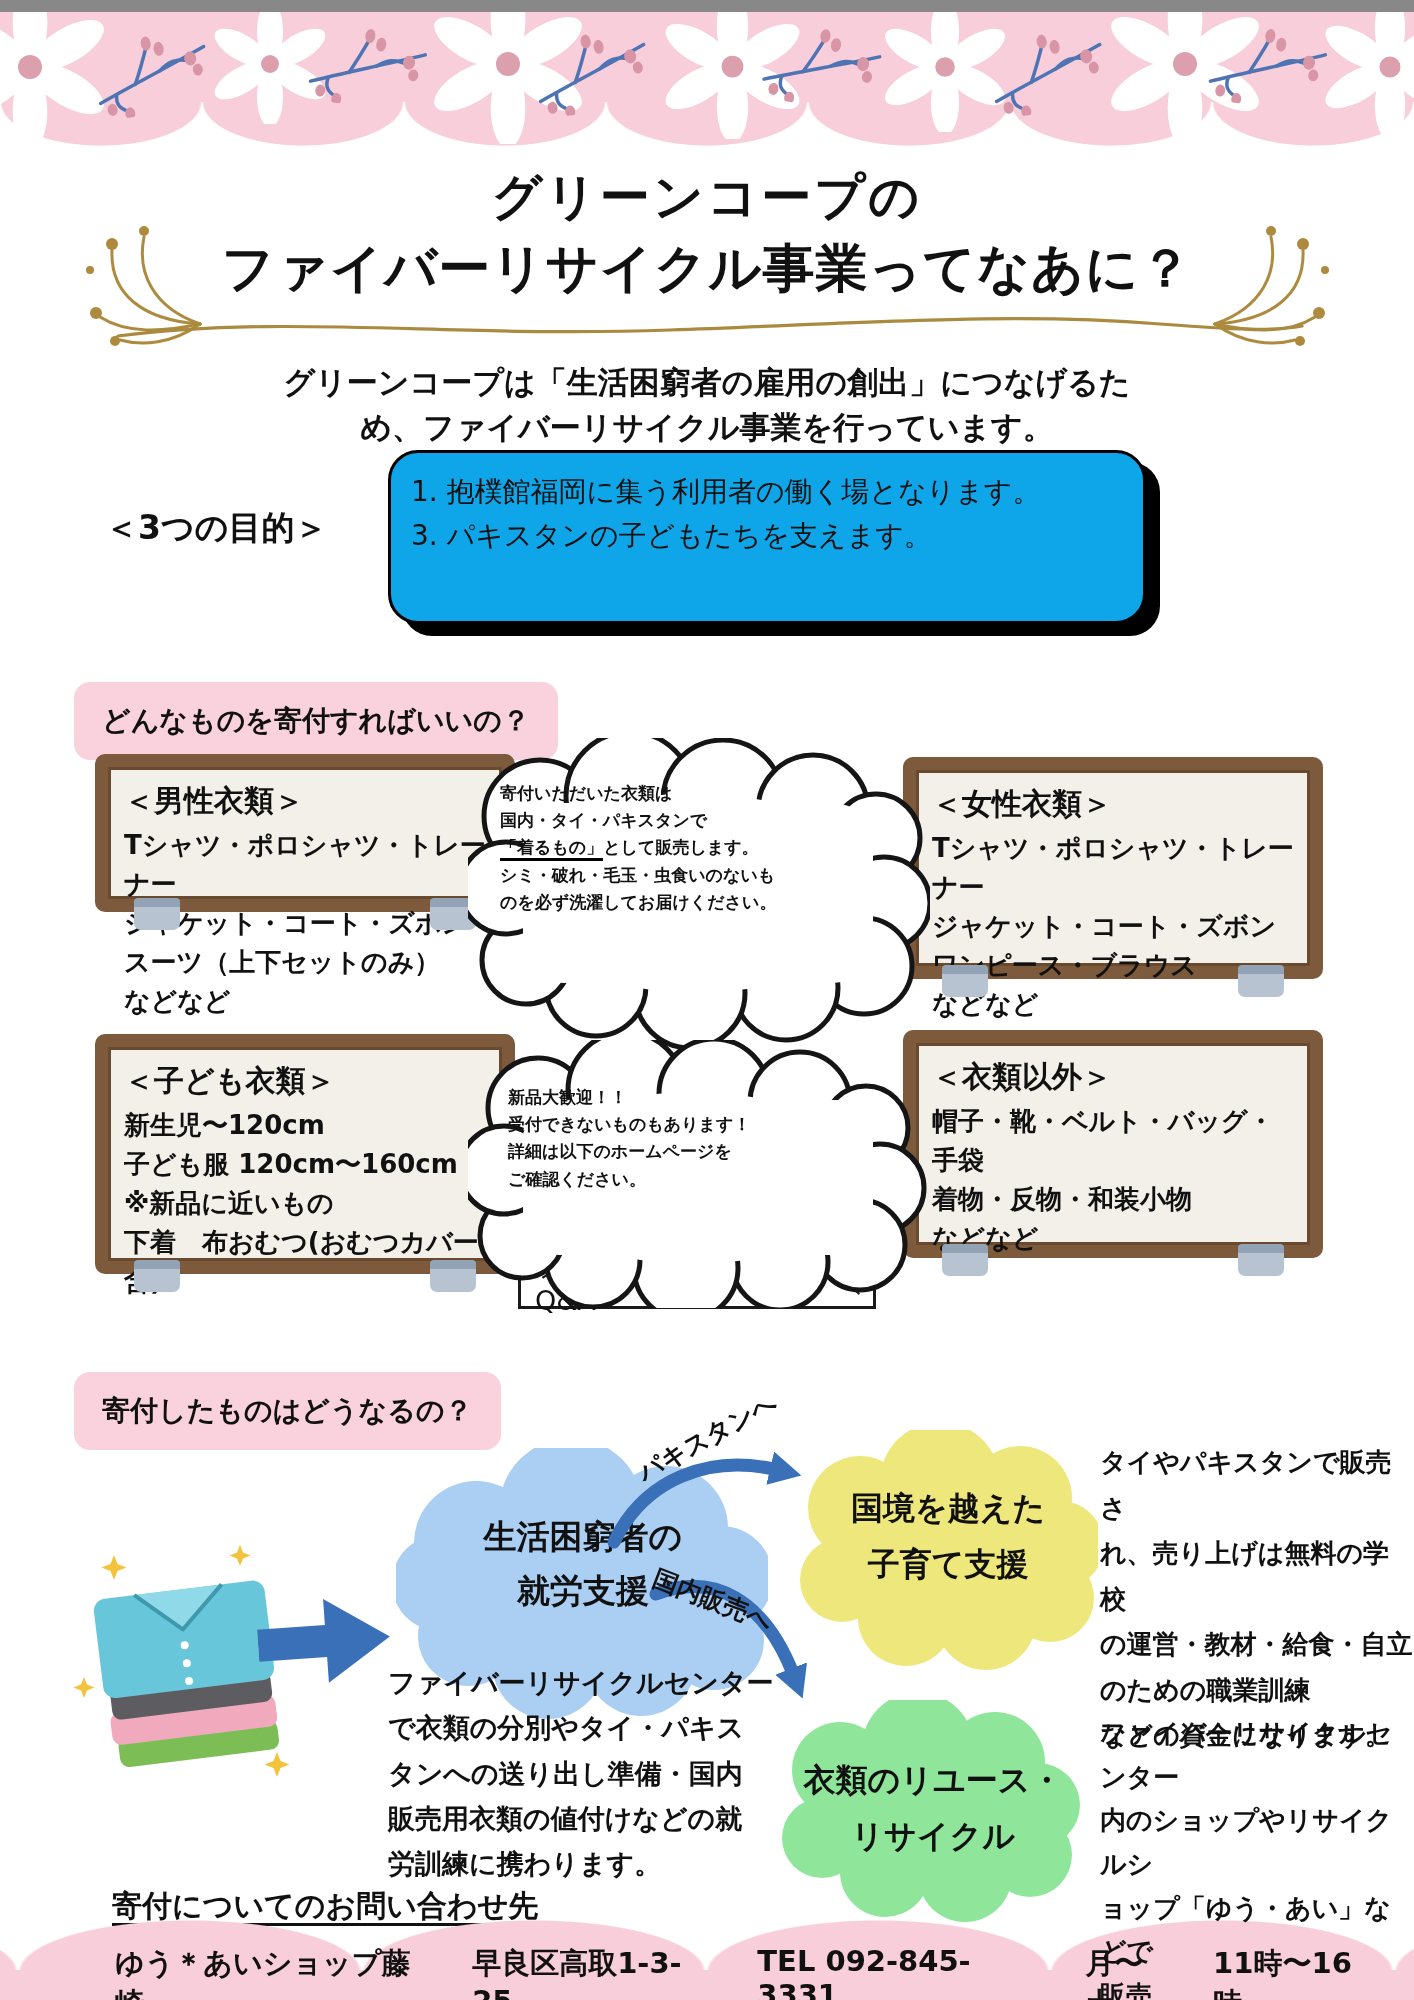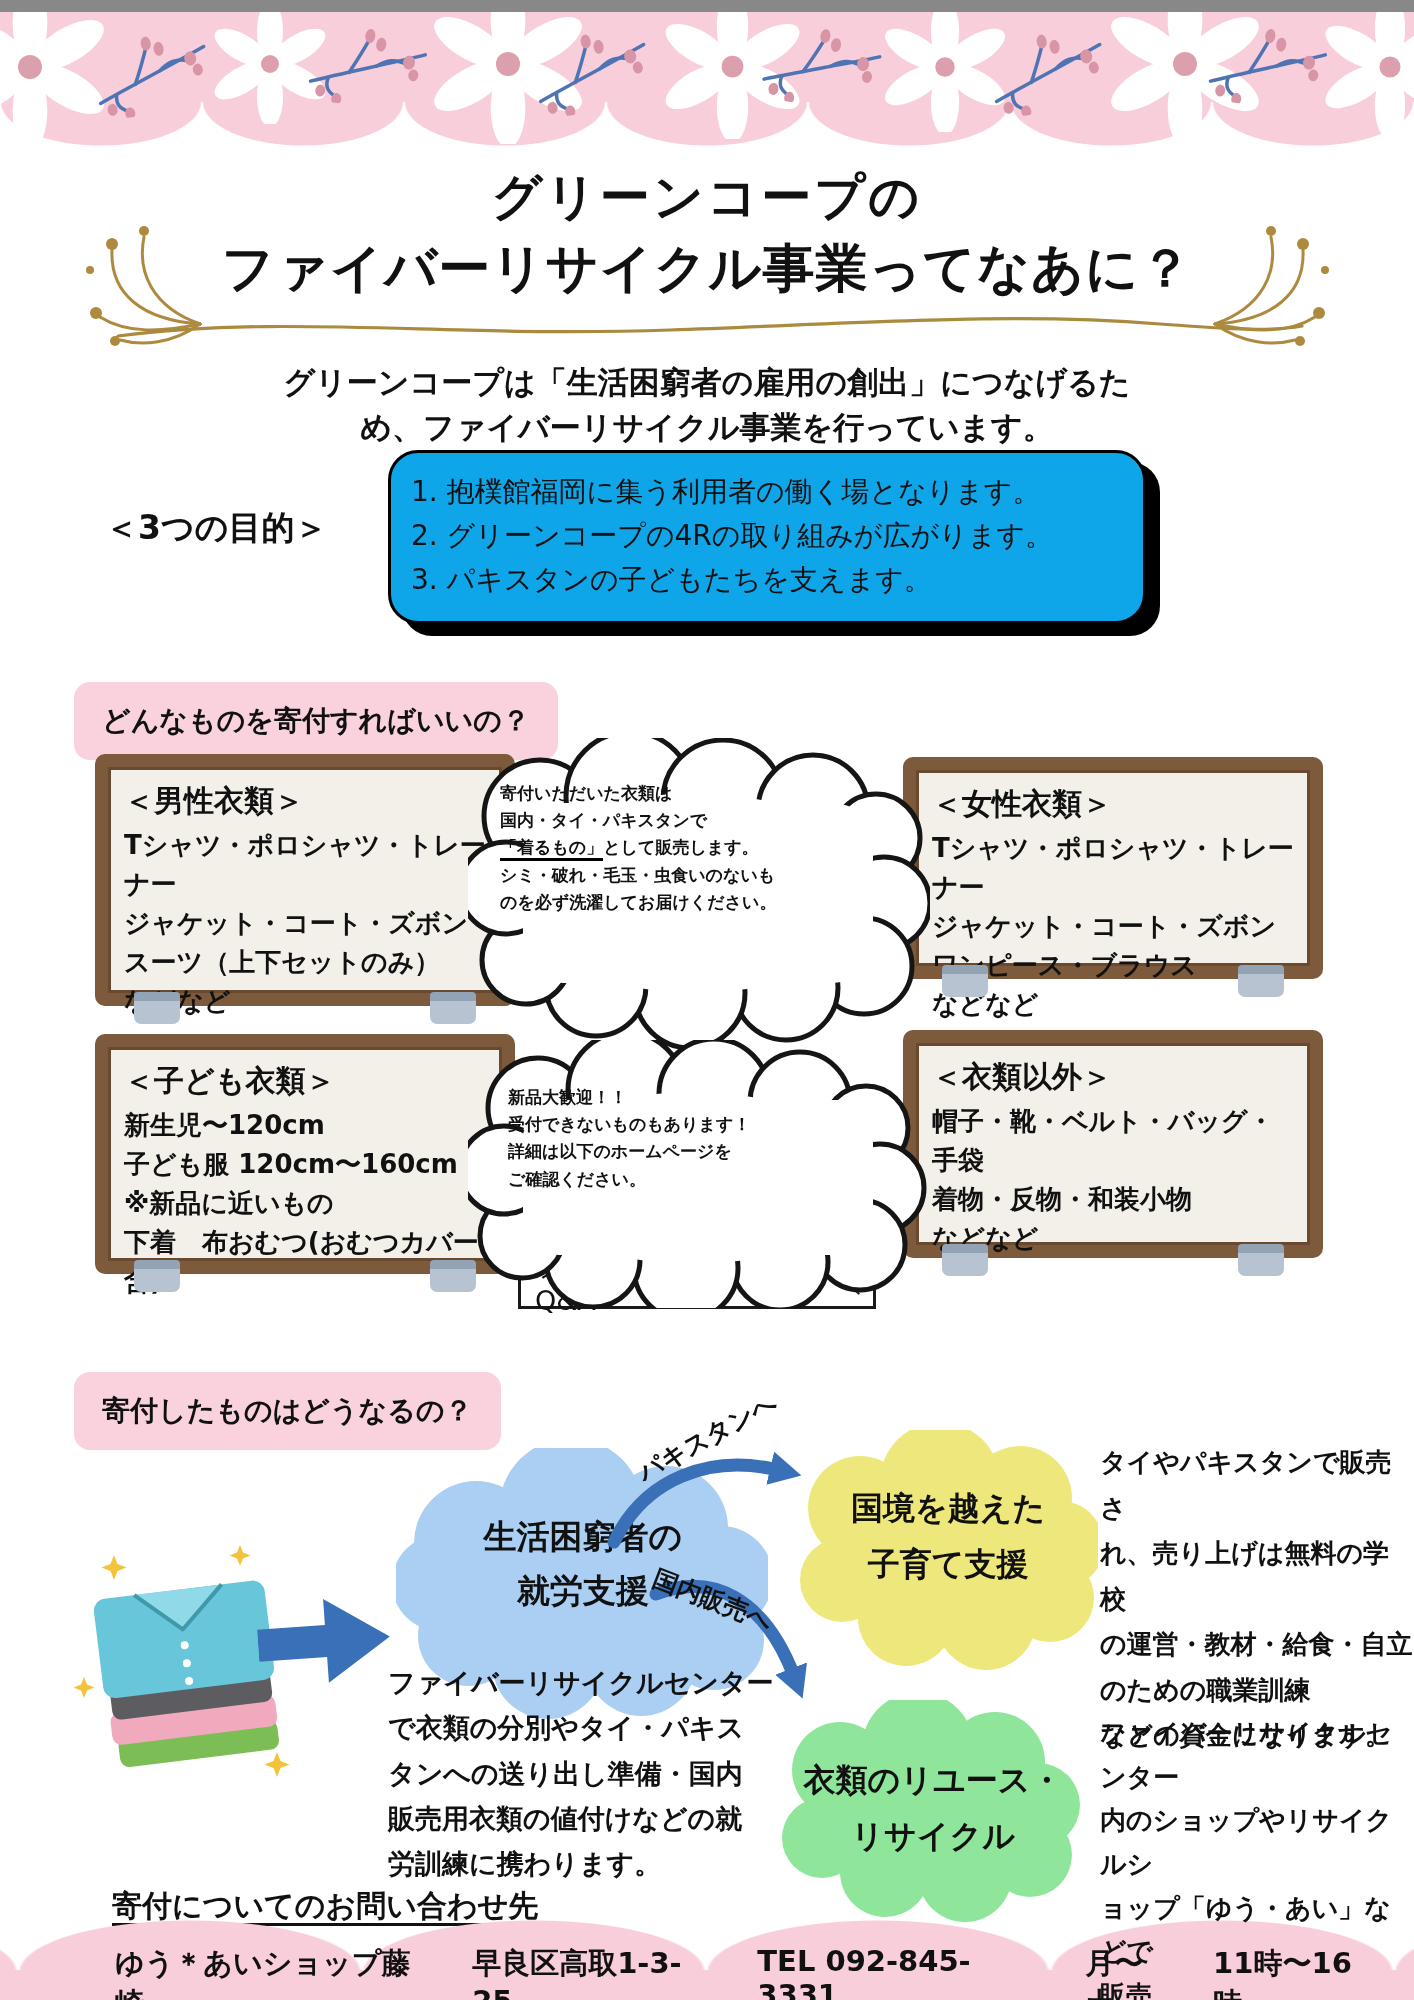--- a/index.html
+++ b/index.html
@@ -197,27 +197,26 @@
   <svg class="abs" style="left:110px;top:296px" width="1200" height="42">
     <path d="M8,28 C180,6 340,30 560,22 C760,15 900,4 1050,16 C1120,21 1160,24 1192,18" stroke="#a98a3e" stroke-width="3.2" fill="none" stroke-linecap="round"></path>
   </svg>
 
   <div class="abs lead pre">グリーンコープは「生活困窮者の雇用の創出」につなげるた
 め、ファイバーリサイクル事業を行っています。</div>
 
   <div class="abs purpose-label">＜3つの目的＞</div>
   <div class="abs purpose-box">
     <div>1. 抱樸館福岡に集う利用者の働く場となります。</div>
-    <div>2. グリーンコープの4Rの取り組みが広がります。</div>
     <div>3. パキスタンの子どもたちを支えます。</div>
   </div>
 
   <div class="abs pill pill1">どんなものを寄付すればいいの？</div>
 
-  <div class="board" style="left:95px;top:742px;width:420px;height:252px">
+  <div class="board" style="left:95px;top:742px;width:420px;height:158px">
     <div class="board-title">＜男性衣類＞</div>
     <div class="board-body">Tシャツ・ポロシャツ・トレーナー
 ジャケット・コート・ズボン
 スーツ（上下セットのみ）
 などなど</div>
     <div class="foot foot-l"></div>
     <div class="foot foot-r"></div>
   </div>
   <div class="board" style="left:903px;top:745px;width:420px;height:222px">
     <div class="board-title">＜女性衣類＞</div>

